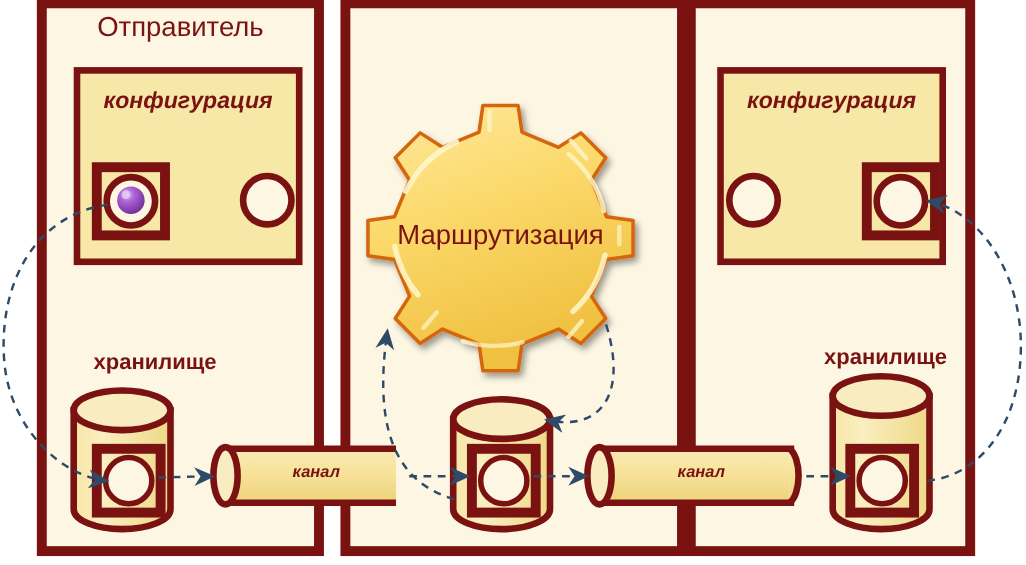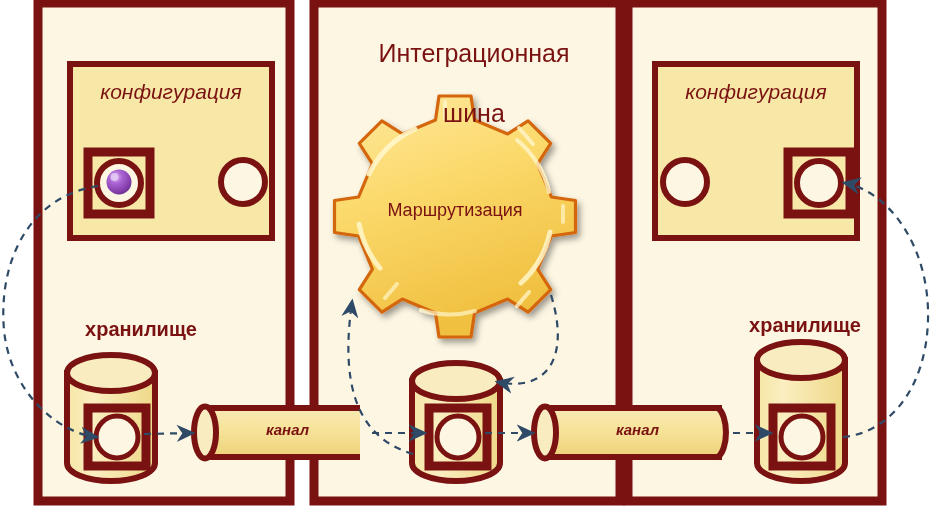--- a/index.html
+++ b/index.html
@@ -2,23 +2,23 @@
 <html><head>
 <meta charset="utf-8">
 <style>
   html,body{margin:0;padding:0;background:#ffffff;}
   body{width:933px;height:514px;overflow:hidden;
        font-family:"Liberation Sans", sans-serif;}
   #stage{position:relative;width:933px;height:514px;background:#ffffff;}
   #stage svg{position:absolute;left:0;top:0;}
   .lbl{position:absolute;color:#7a1212;white-space:pre;text-align:center;}
   .panel-title{font-size:25px;line-height:30px;font-weight:400;}
-  .cfg-title{font-size:21px;font-style:italic;font-weight:400;}
+  .cfg-title{font-size:21px;font-style:italic;font-weight:700;}
   .store-title{font-size:20px;font-weight:700;}
-  .gear-title{font-size:18px;font-weight:400;}
+  .gear-title{font-size:25px;font-weight:400;}
   .chan-title{font-size:15px;font-style:italic;font-weight:700;}
 </style>
 </head>
 <body>
 
 <div id="stage">
 
 <svg width="933" height="514" viewBox="0 0 933 514">
   <defs>
     <linearGradient id="gradGear" x1="0" y1="0" x2="0.35" y2="1">
@@ -137,25 +137,22 @@
     <path d="M 144,434 L 192,433" marker-end="url(#arrowHead)"></path>
     <path d="M 372,433 L 424,433" marker-end="url(#arrowHead)"></path>
     <path d="M 413,454 C 366,440 338,400 352,302" marker-end="url(#arrowHead)"></path>
     <path d="M 551,295 C 571,360 545,392 498,382" marker-end="url(#arrowHead)"></path>
     <path d="M 485,433 L 532,433" marker-end="url(#arrowHead)"></path>
     <path d="M 733,433 L 770,433" marker-end="url(#arrowHead)"></path>
     <path d="M 843,437 C 888,433 926,390 928,320 C 930,248 890,192 845,183" marker-end="url(#arrowHead)"></path>
   </g>
 </svg>
 
+<div class="lbl panel-title" style="left:38px;top:10px;width:252px;">Отправитель</div>
 
-<div class="lbl panel-title" style="left:314px;top:8px;width:306px;">
-  <span>Интеграционная</span><br>
-  <span>шина</span>
-</div>
 
 
 <div class="lbl cfg-title" style="left:70px;top:80px;width:202px;">конфигурация</div>
 
 <div class="lbl cfg-title" style="left:655px;top:80px;width:202px;">конфигурация</div>
 
 <div class="lbl store-title" style="left:46px;top:318px;width:190px;">хранилище</div>
 
 <div class="lbl store-title" style="left:710px;top:314px;width:190px;">хранилище</div>
 

